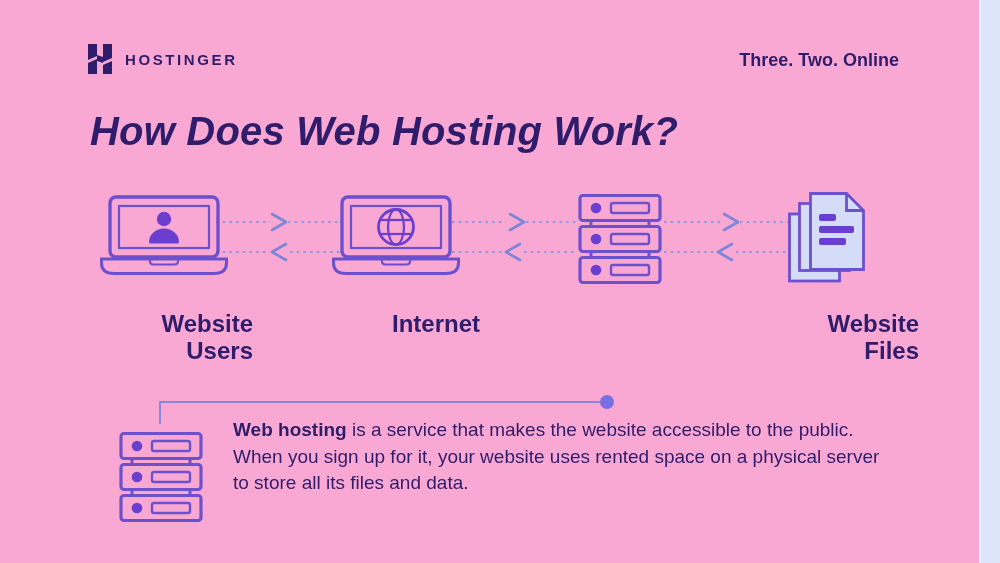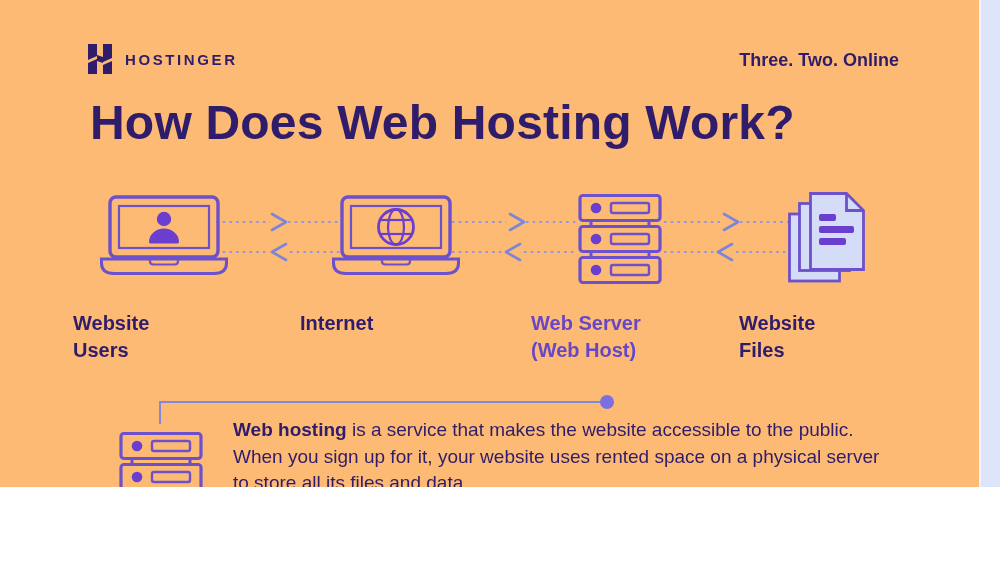--- a/index.html
+++ b/index.html
@@ -2,22 +2,22 @@
 <html><head>
 <meta charset="utf-8">
 <style>
   * { margin: 0; padding: 0; box-sizing: border-box; }
   html, body { width: 1000px; height: 563px; }
   body { font-family: "Liberation Sans", sans-serif; }
 
   .canvas {
     position: relative;
     width: 1000px;
-    height: 487px;
-    background: #fdba74;
+    height: 563px;
+    background: #f9a8d4;
     overflow: hidden;
     color: #2f1c6a;
   }
 
   
   .right-strip {
     position: absolute; top: 0; left: 979px; width: 21px; height: 563px;
     background: #dde5fb; border-left: 2px solid #eef3fd;
   }
 
@@ -28,32 +28,33 @@
   .brand-name {
     font-size: 15px; font-weight: bold; letter-spacing: 2.6px; color: #2f1c6a;
   }
   .tagline {
     position: absolute; top: 50px; right: 101px;
     font-size: 18px; font-weight: bold; color: #2f1c6a; margin-left: 24px;
   }
 
   
   .page-title {
-    position: absolute; left: 90px; top: 100px;
-    font-size: 48px; line-height: 46px; font-weight: bold; color: #2f1c6a;
+    position: absolute; left: 90px; top: 108px;
+    font-size: 40px; line-height: 46px; font-weight: bold; color: #2f1c6a;
     letter-spacing: 0.2px;
+    font-style: italic;
   }
 
   
   .node-icon { position: absolute; }
   .arrows-layer { position: absolute; left: 0; top: 190px; }
 
   .node-label {
     position: absolute; top: 310px; width: 180px;
-    text-align: left; font-size: 20px; line-height: 27px; font-weight: bold;
+    text-align: right; font-size: 24px; line-height: 27px; font-weight: bold;
     color: #2f1c6a; white-space: pre-line;
   }
   .node-label.highlight { color: #6747c7; }
   .label-users    { left: 73px;  }
   .label-internet { left: 300px; }
   .label-server   { left: 531px; }
   .label-files    { left: 739px; }
 
   
   .callout-connector { position: absolute; left: 0; top: 390px; }
@@ -171,22 +172,20 @@
     <g fill="#6a3ecf">
       <rect x="31" y="22" width="17" height="7" rx="2"></rect>
       <rect x="31" y="34" width="35" height="7" rx="2"></rect>
       <rect x="31" y="46" width="27" height="7" rx="2"></rect>
     </g>
   </svg>
 
   <div class="node-label label-users">Website
 Users</div>
   <div class="node-label label-internet">Internet</div>
-  <div class="node-label label-server highlight">Web Server
-(Web Host)</div>
   <div class="node-label label-files">Website
 Files</div>
 
   <svg class="callout-connector" width="1000" height="45" viewBox="0 0 1000 45">
     <path d="M160,34 V12 H607" fill="none" stroke="#8288da" stroke-width="2"></path>
     <circle cx="607" cy="12" r="7" fill="#7b70e1"></circle>
   </svg>
 
   <svg class="callout-icon" width="84" height="90" viewBox="0 0 84 90">
     <g fill="none" stroke="#6d50cc">

